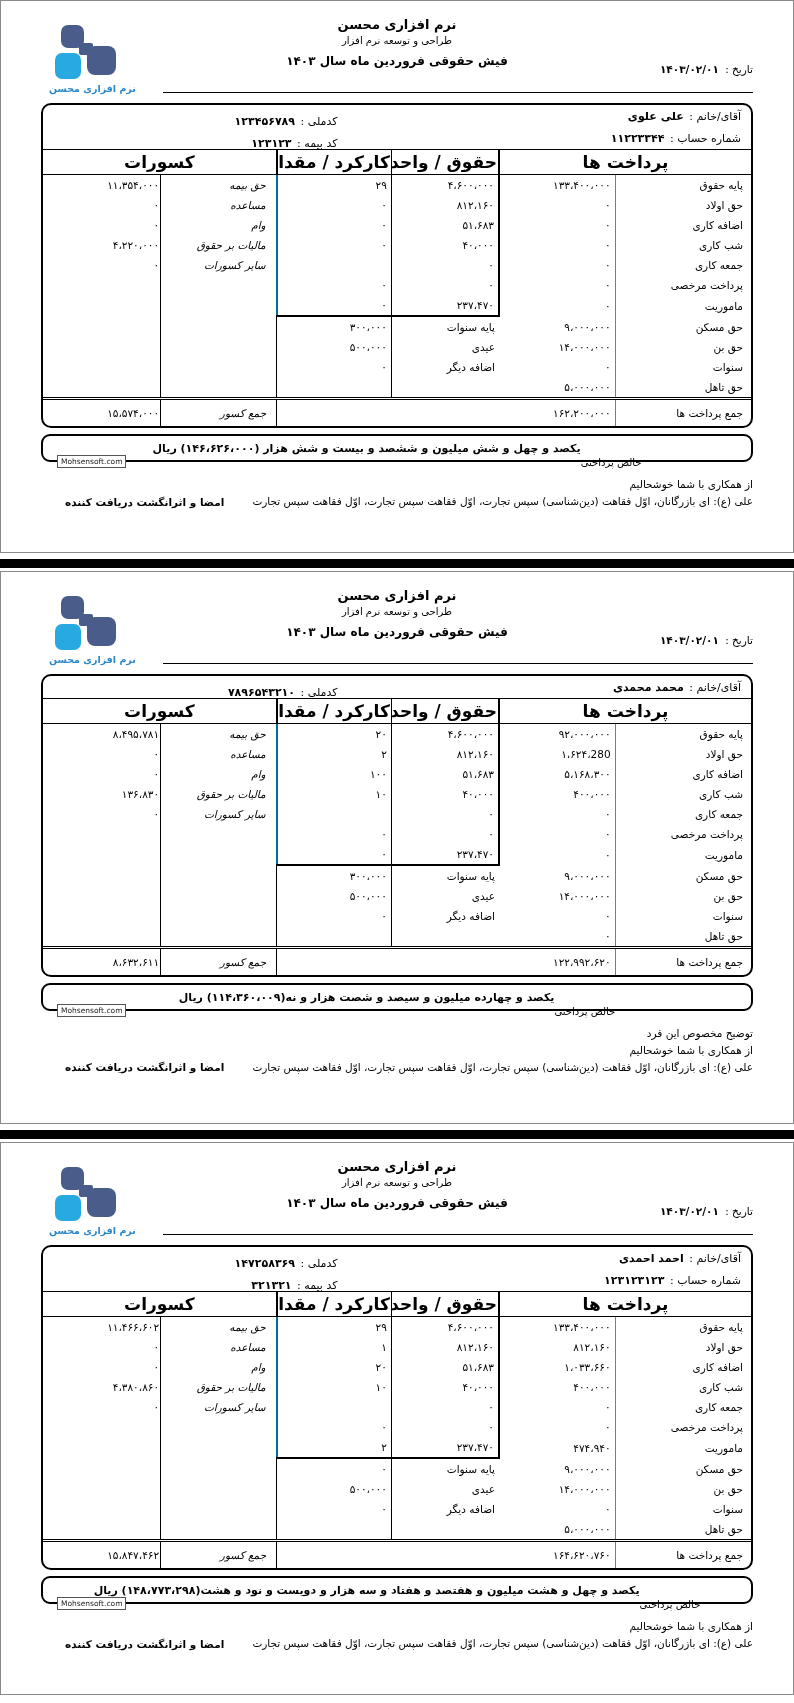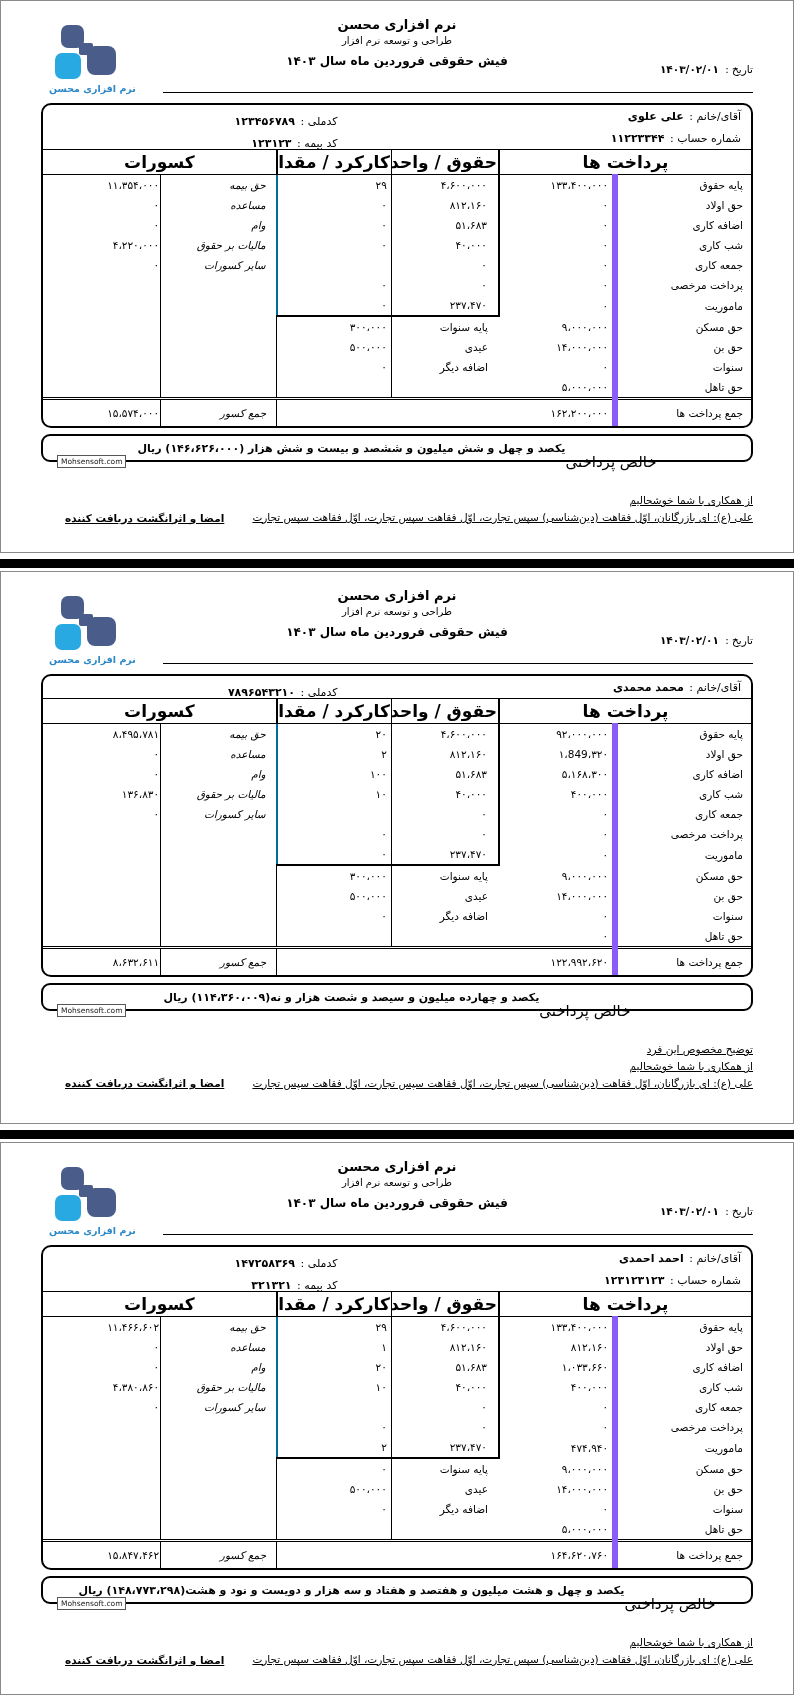--- a/index.html
+++ b/index.html
@@ -44,41 +44,41 @@
 
   table.paytable{width:100%;border-collapse:collapse;table-layout:fixed;}
   .paytable th,.paytable td{overflow:hidden;white-space:nowrap;}
   .paytable th{height:22px;font-size:17px;font-weight:bold;text-align:center;
     border-top:1px solid #000;border-bottom:1.5px solid #000;}
   .th-unit{border-top:2px solid #000;border-bottom:2px solid #000;border-right:2px solid #000;border-left:1px solid #000;}
   .th-qty{border-top:2px solid #000;border-bottom:2px solid #000;border-left:2px solid #000;}
   .paytable td{height:18px;font-size:10.5px;text-align:right;}
   .c-paylab{padding-right:8px;}
   .c-dedlab{padding-right:10px;border-left:1px solid #000;font-style:italic;}
-  .c-payval{border-right:6px solid #8b5cf6;padding-left:4px;padding-right:4px;}
-  .c-unit{border-left:1px solid #000;padding-left:4px;padding-right:11px;}
+  .c-payval{border-right:1px solid #8b5cf6;padding-left:4px;padding-right:4px;}
+  .c-unit{border-left:1px solid #000;padding-left:4px;padding-right:4px;}
   .c-unit.in-box{border-right:2px solid #000;}
   .c-qty{border-left:1px solid #000;padding-left:4px;padding-right:4px;}
   .c-qty.in-box{border-left:2px solid #0369a1;}
   .box-bottom{border-bottom:2px solid #000;}
   .c-dedval{text-align:center;}
   .extra-lab{text-align:left;padding-left:6px;}
   tr.totals td{height:24px;border-top:3px double #000;font-size:10.5px;}
   .t-mid{border-left:1px solid #000;}
 
   
   .net-box{position:relative;margin-top:6px;border:2.5px solid #000;border-radius:9px;
     height:24px;display:flex;align-items:center;justify-content:center;}
-  .net-prefix{font-size:15px;margin-top:28px;}
+  .net-prefix{font-size:10px;margin-top:28px;}
   .net-words{font-size:11px;}
   .watermark{position:absolute;left:14px;bottom:-8px;background:#fff;border:1px solid #555;
     padding:0 3px;font-size:7.5px;color:#222;direction:ltr;line-height:1.5;}
 
   
-  .ps-footer{display:flex;justify-content:space-between;align-items:flex-end;margin-top:30px;text-decoration:underline;}
+  .ps-footer{display:flex;justify-content:space-between;align-items:flex-end;margin-top:14px;}
   .notes{font-size:10.5px;line-height:1.6;max-width:565px;}
   .signature{font-size:10.5px;white-space:nowrap;margin-left:24px;margin-bottom:2px;}
 </style>
 </head>
 <body>
 
 <div id="sheet">
   <section class="screenshot-block">
     <div class="payslip">
 
@@ -316,21 +316,21 @@
               <tr>
                 <td class="c-paylab">پایه حقوق</td>
                 <td class="c-payval">۹۲،۰۰۰،۰۰۰</td>
                 <td class="c-unit in-box">۴،۶۰۰،۰۰۰</td>
                 <td class="c-qty in-box">۲۰</td>
                 <td class="c-dedlab">حق بیمه</td>
                 <td class="c-dedval">۸،۴۹۵،۷۸۱</td>
               </tr>
               <tr>
                 <td class="c-paylab">حق اولاد</td>
-                <td class="c-payval">۱،849،۳۲۰</td>
+                <td class="c-payval">۱،۶۲۴،280</td>
                 <td class="c-unit in-box">۸۱۲،۱۶۰</td>
                 <td class="c-qty in-box">۲</td>
                 <td class="c-dedlab">مساعده</td>
                 <td class="c-dedval">۰</td>
               </tr>
               <tr>
                 <td class="c-paylab">اضافه کاری</td>
                 <td class="c-payval">۵،۱۶۸،۳۰۰</td>
                 <td class="c-unit in-box">۵۱،۶۸۳</td>
                 <td class="c-qty in-box">۱۰۰</td>

